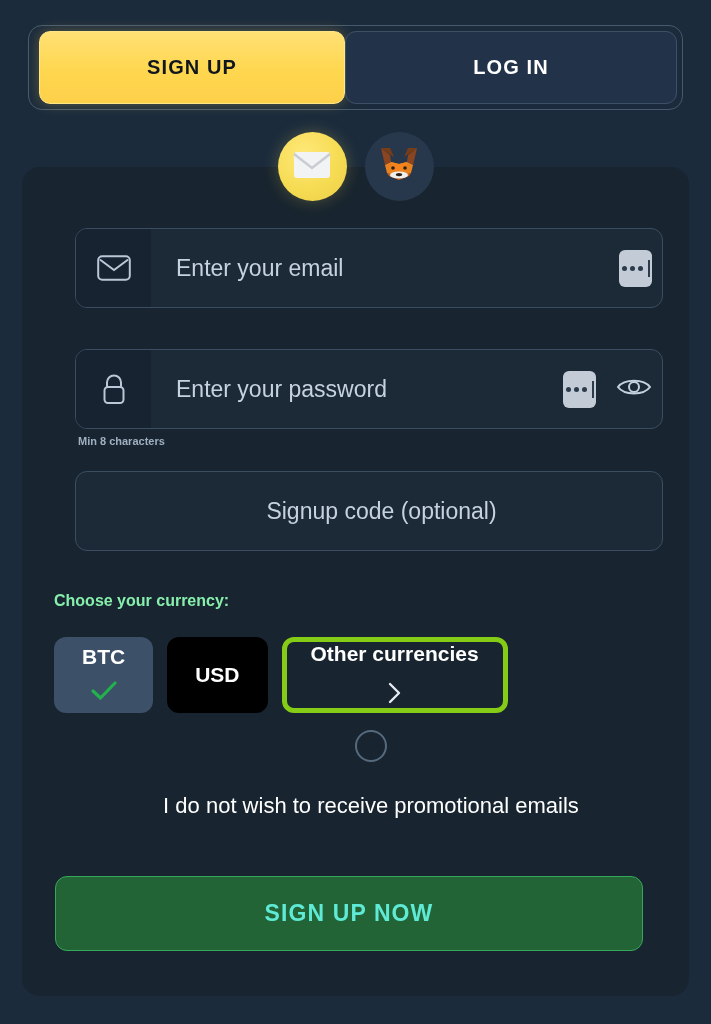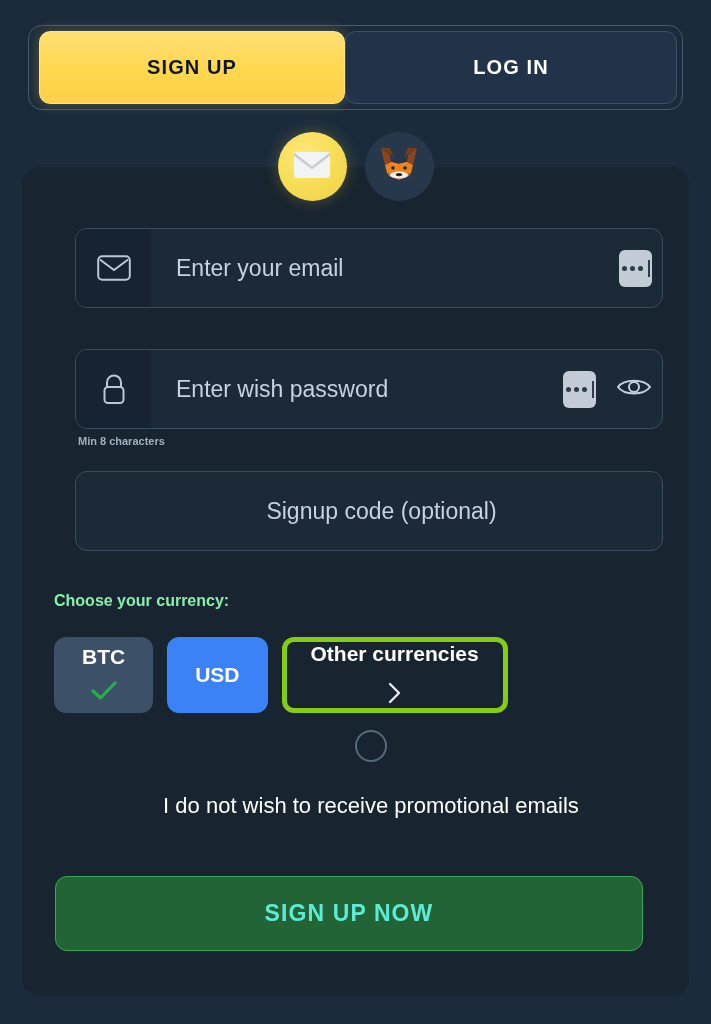--- a/index.html
+++ b/index.html
@@ -221,21 +221,21 @@
     color: #ffffff;
     font-size: 21px;
     font-weight: bold;
     padding: 0 28px;
     cursor: pointer;
     user-select: none;
     flex-direction: column;
   }
 
   .chip-selected { background: #3c5068; }
-  .chip-plain { background: #3b82f6; }
+  .chip-plain { background: #000000; }
 
   .chip-outline {
     background: transparent;
     border: 5px solid #84cc16;
     padding: 0 24px;
     gap: 16px;
   }
 
   
   .check-row {
@@ -372,21 +372,21 @@
     </div>
   </div>
 
   <div class="field" id="password-field">
     <div class="field-icon">
       <svg width="28" height="32" viewBox="0 0 28 32">
         <path d="M7 14 V9.5 a7 7 0 0 1 14 0 V14" fill="none" stroke="#b9c7d6" stroke-width="2"></path>
         <rect x="4.5" y="14" width="19" height="16" rx="3.5" fill="none" stroke="#b9c7d6" stroke-width="2"></rect>
       </svg>
     </div>
-    <div class="field-placeholder">Enter wish password</div>
+    <div class="field-placeholder">Enter your password</div>
     <div class="autofill-chip">
       <i></i>
         <i></i>
         <i></i>
         <b></b>
     </div>
     <div class="eye-btn">
       <span>
         <svg width="36" height="24" viewBox="0 0 36 24">
           <path d="M2 12 C8 3.5 28 3.5 34 12 C28 20.5 8 20.5 2 12 Z" fill="none" stroke="#c3d0de" stroke-width="2"></path>

